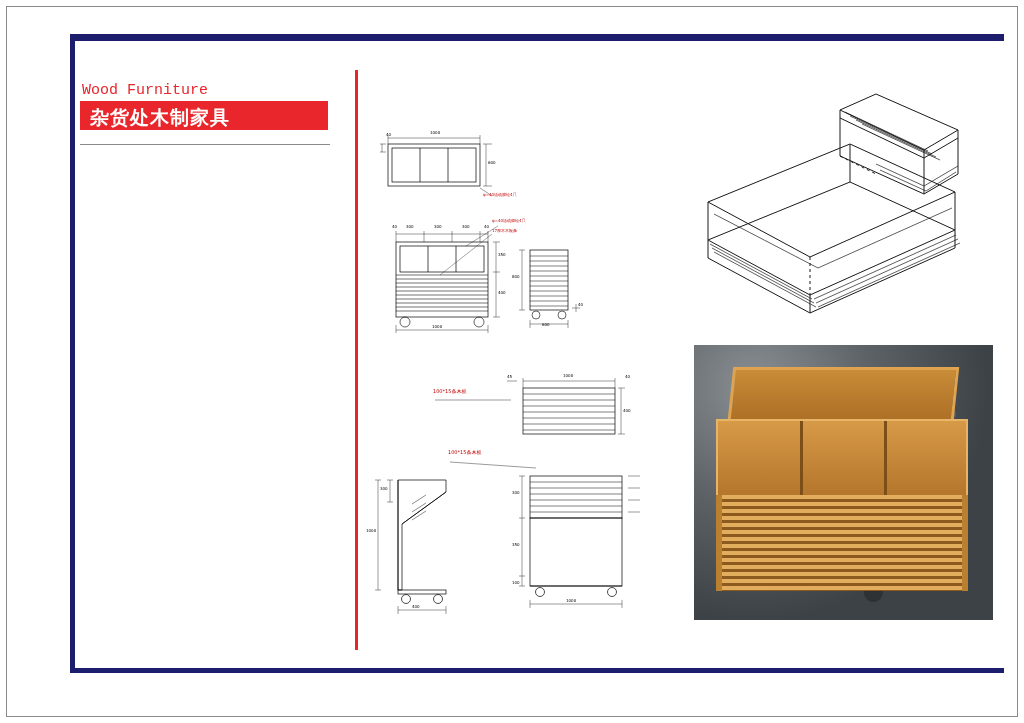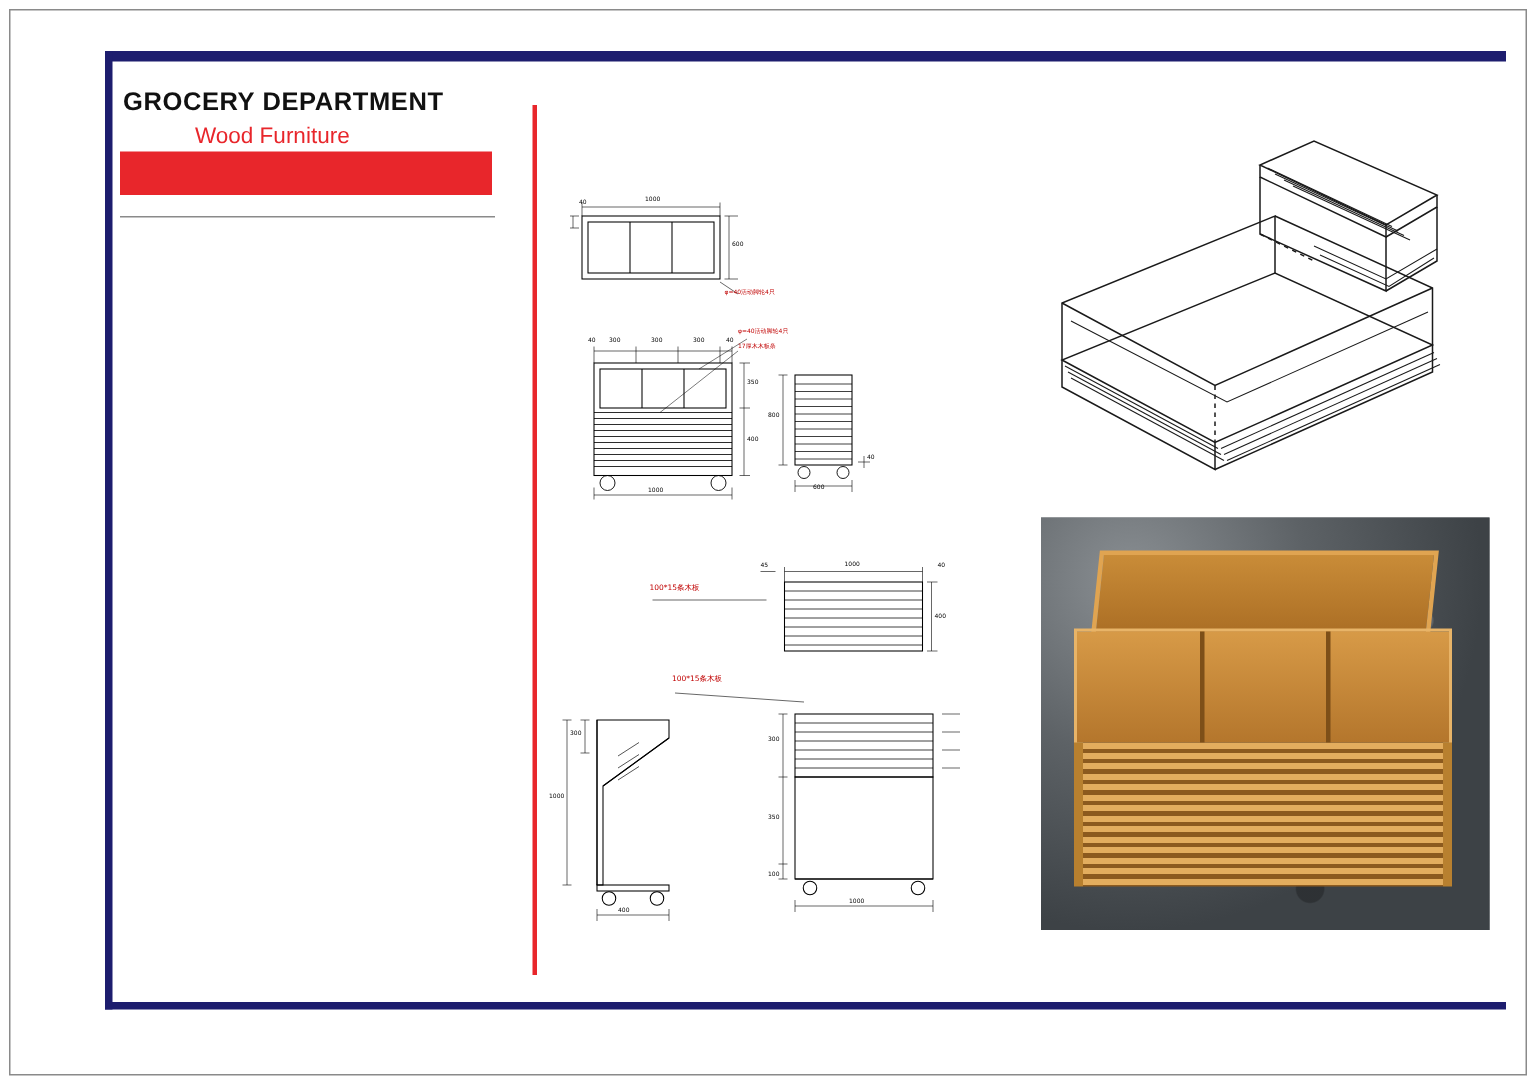--- a/index.html
+++ b/index.html
@@ -57,23 +57,22 @@
     font-weight: bold;
     letter-spacing: 0.4px;
     color: #111111;
     white-space: nowrap;
   }
   .title-sub {
     position: absolute;
     left: 82px; top: 82px;
     font-size: 15px;
     color: #e8262b;
-    font-family: Liberation Sans, sans-serif;
+    font-family: Liberation Mono, monospace;
     white-space: nowrap;
-    margin-left: 48px;
   }
   .title-cn-bar {
     position: absolute;
     left: 80px; top: 101px;
     width: 248px; height: 29px;
     background: #e8262b;
   }
   .title-cn-text {
     position: absolute;
     left: 90px; top: 105px;
@@ -227,23 +226,23 @@
 </head>
 <body>
 
 <div class="page">
   <div class="page-border"></div>
 
   <div class="rule-top"></div>
   <div class="rule-left"></div>
   <div class="rule-bottom"></div>
 
-  <div class="title-en">GROCERY DEPARTMENT</div>
   <div class="title-sub">Wood Furniture</div>
   <div class="title-cn-bar"></div>
+  <div class="title-cn-text">杂货处木制家具</div>
   <div class="title-underline"></div>
 
   <div class="divider-red"></div>
 
   <div class="cad" style="left:380px; top:126px;">
     <svg width="130" height="80" viewBox="0 0 130 80">
       <g stroke="#000" stroke-width="0.7" fill="none">
         <rect x="8" y="18" width="92" height="42"></rect>
         <rect x="12" y="22" width="84" height="34"></rect>
         <line x1="40" y1="22" x2="40" y2="56"></line>

